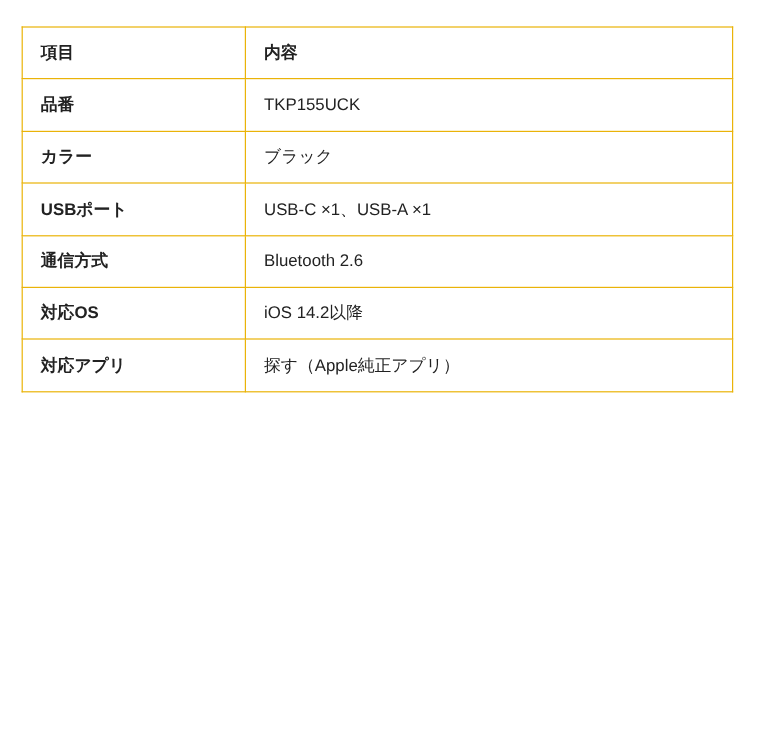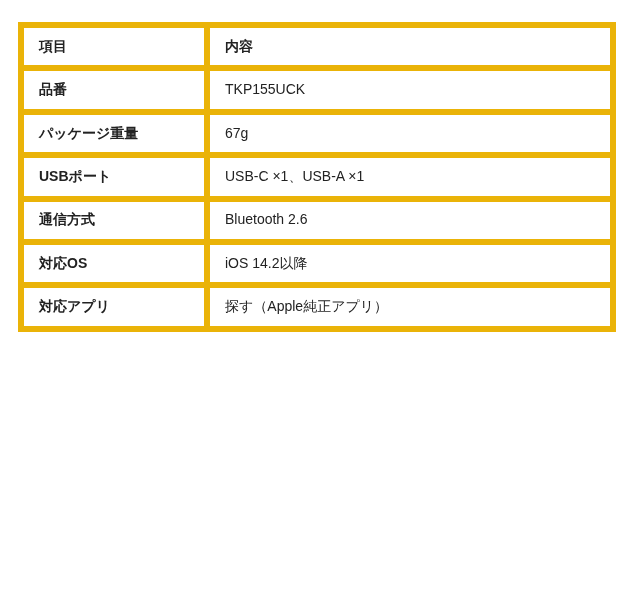--- a/index.html
+++ b/index.html
@@ -13,21 +13,21 @@
     position: absolute;
     left: 18px;
     top: 22px;
     width: 592px;
     border-collapse: collapse;
     table-layout: fixed;
   }
   .spec-table col.col-label { width: 186px; }
   .spec-table col.col-value { width: 406px; }
   .spec-table th, .spec-table td {
-    border: 6px solid #eab308;
+    border: 1px solid #eab308;
     height: 43.4px;
     padding: 0 0 0 15px;
     font-size: 14px;
     line-height: 1.4;
     text-align: left;
     vertical-align: middle;
     color: #222222;
     background: #ffffff;
     white-space: nowrap;
     overflow: hidden;
@@ -48,22 +48,22 @@
       <th>項目</th>
       <th>内容</th>
     </tr>
   </thead>
   <tbody id="spec-body">
       <tr>
         <th>品番</th>
         <td>TKP155UCK</td>
       </tr>
       <tr>
-        <th>パッケージ重量</th>
-        <td>67g</td>
+        <th>カラー</th>
+        <td>ブラック</td>
       </tr>
       <tr>
         <th>USBポート</th>
         <td>USB-C ×1、USB-A ×1</td>
       </tr>
       <tr>
         <th>通信方式</th>
         <td>Bluetooth 2.6</td>
       </tr>
       <tr>

